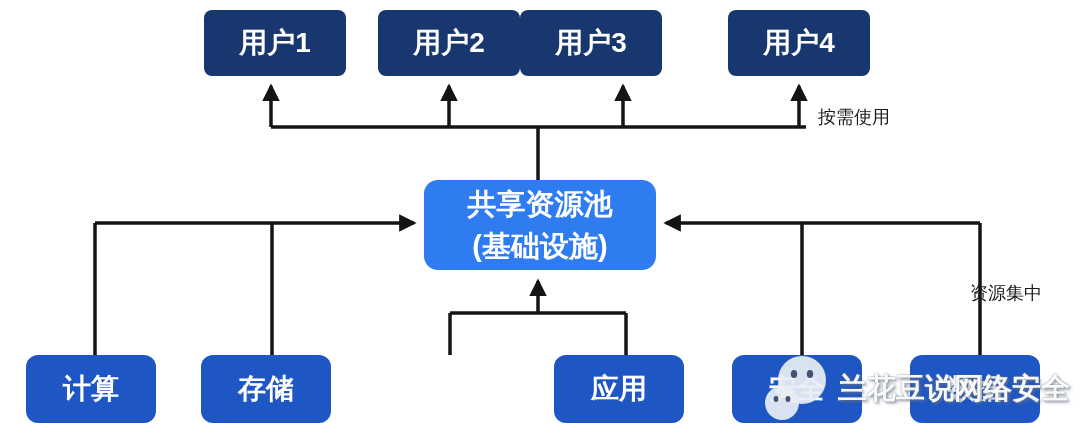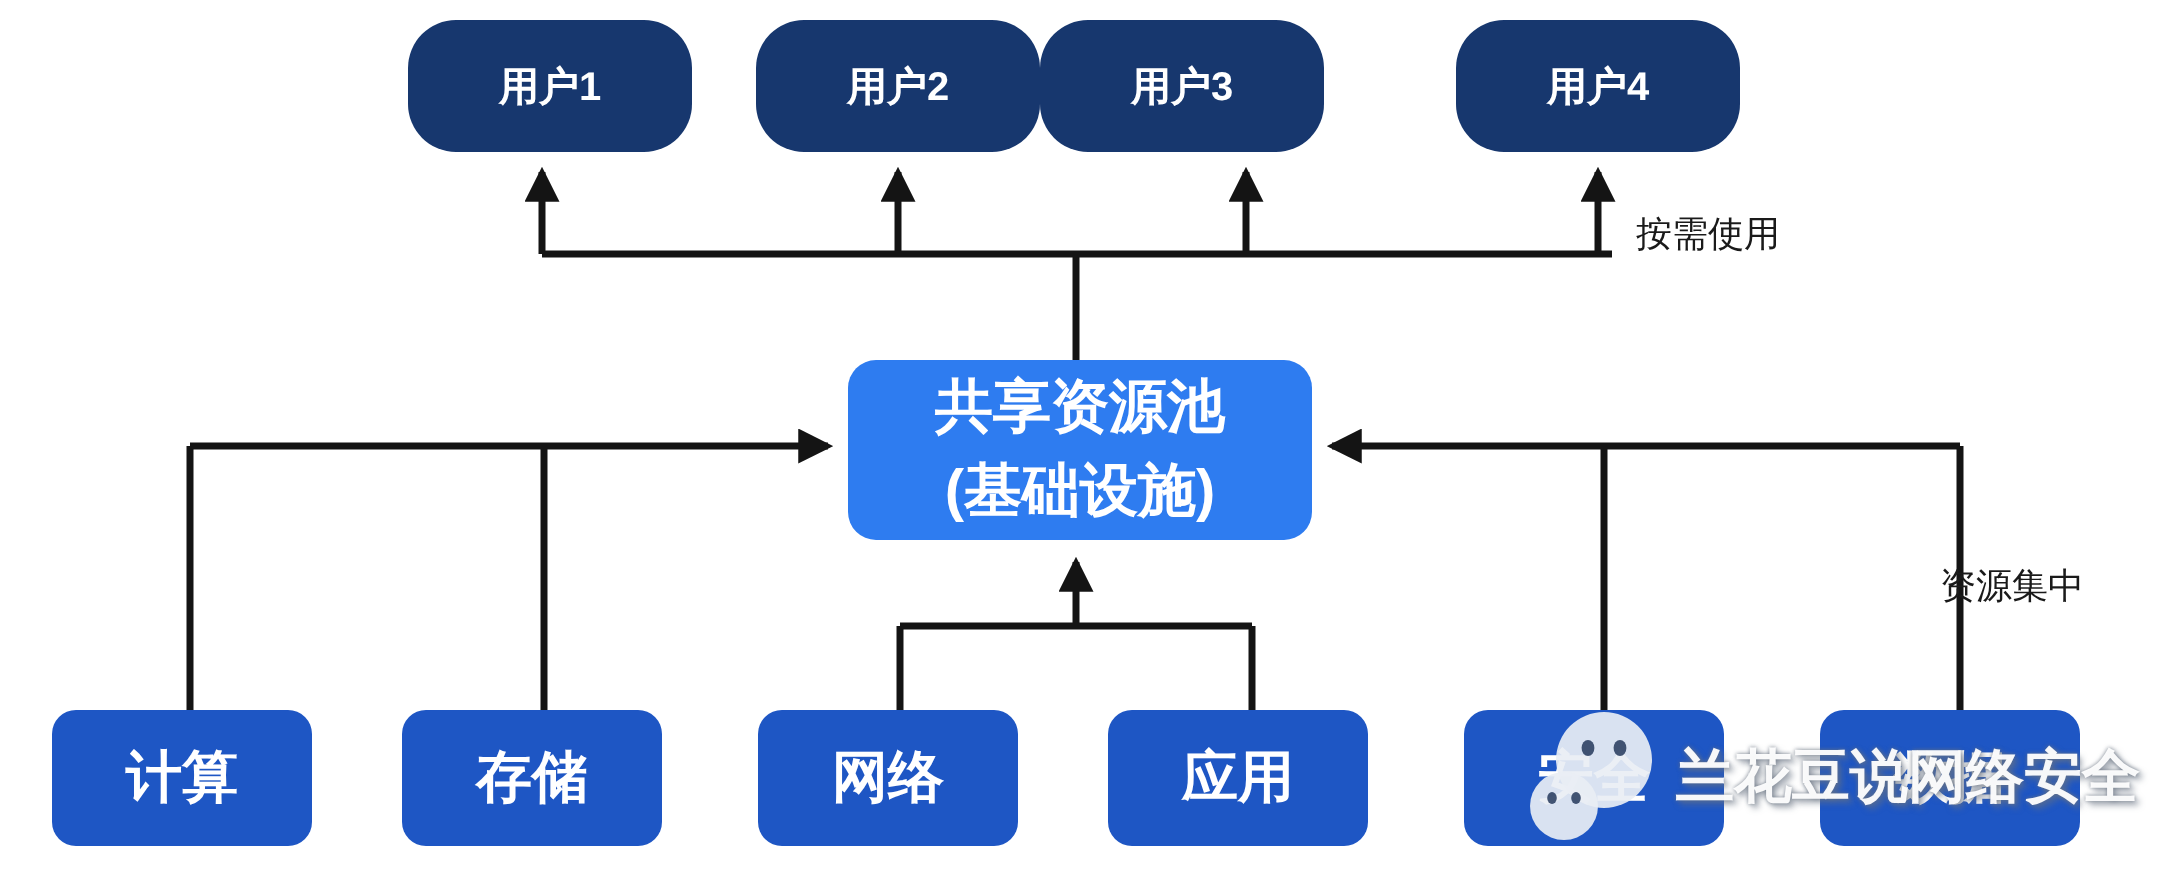--- a/index.html
+++ b/index.html
@@ -5,22 +5,22 @@
   html,body{margin:0;padding:0;background:#ffffff;}
   body{font-family:"Liberation Sans","DejaVu Sans",sans-serif;}
   .canvas{position:relative;width:1080px;height:440px;background:#ffffff;overflow:hidden;}
 
   
   .wires{position:absolute;left:0;top:0;width:1080px;height:440px;z-index:1;pointer-events:none;}
 
   
   .box{position:absolute;display:flex;align-items:center;justify-content:center;
        color:#ffffff;font-weight:bold;text-align:center;z-index:2;box-sizing:border-box;}
-  .ubox{width:142px;height:66px;top:10px;border-radius:24px;
-        background:var(--user-box,#17376E);font-size:20px;}
+  .ubox{width:142px;height:66px;top:10px;border-radius:8px;
+        background:var(--user-box,#17376E);font-size:28px;}
   .rbox{width:130px;height:68px;top:355px;border-radius:12px;
         background:var(--resource-box,#1E56C4);font-size:28px;}
   .pool{left:424px;top:180px;width:232px;height:90px;border-radius:14px;
         background:var(--pool-box,#2E7CF0);font-size:29px;line-height:1.45;z-index:3;}
   .u1{left:204px}.u2{left:378px}.u3{left:520px}.u4{left:728px}
   .r1{left:26px}.r2{left:201px}.r3{left:379px}.r4{left:554px}.r5{left:732px}.r6{left:910px}
 
   
   .note{position:absolute;color:#1a1a1a;font-size:18px;z-index:2;white-space:nowrap;margin-top:10px;}
   .note-top{left:818px;top:95px;}
@@ -79,21 +79,20 @@
     <div>
       <div>共享资源池</div>
       <div>(基础设施)</div>
     </div>
   </div>
 
   <div class="note note-right">资源集中</div>
 
   <div class="box rbox r1">计算</div>
   <div class="box rbox r2">存储</div>
-  <div class="box rbox r3">网络</div>
   <div class="box rbox r4">应用</div>
   <div class="box rbox r5">安全</div>
   <div class="box rbox r6">数据</div>
 
   <div class="watermark">
     <svg class="wm-icon" width="80" height="74" viewBox="0 0 80 74" xmlns="http://www.w3.org/2000/svg">
       <circle cx="44" cy="28" r="24" fill="rgba(233,238,244,0.92)"></circle>
       <ellipse cx="36" cy="22" rx="3.2" ry="4" fill="rgba(36,56,92,0.85)"></ellipse>
       <ellipse cx="52" cy="22" rx="3.2" ry="4" fill="rgba(36,56,92,0.85)"></ellipse>
       <circle cx="24" cy="51" r="17" fill="rgba(233,238,244,0.92)"></circle>

